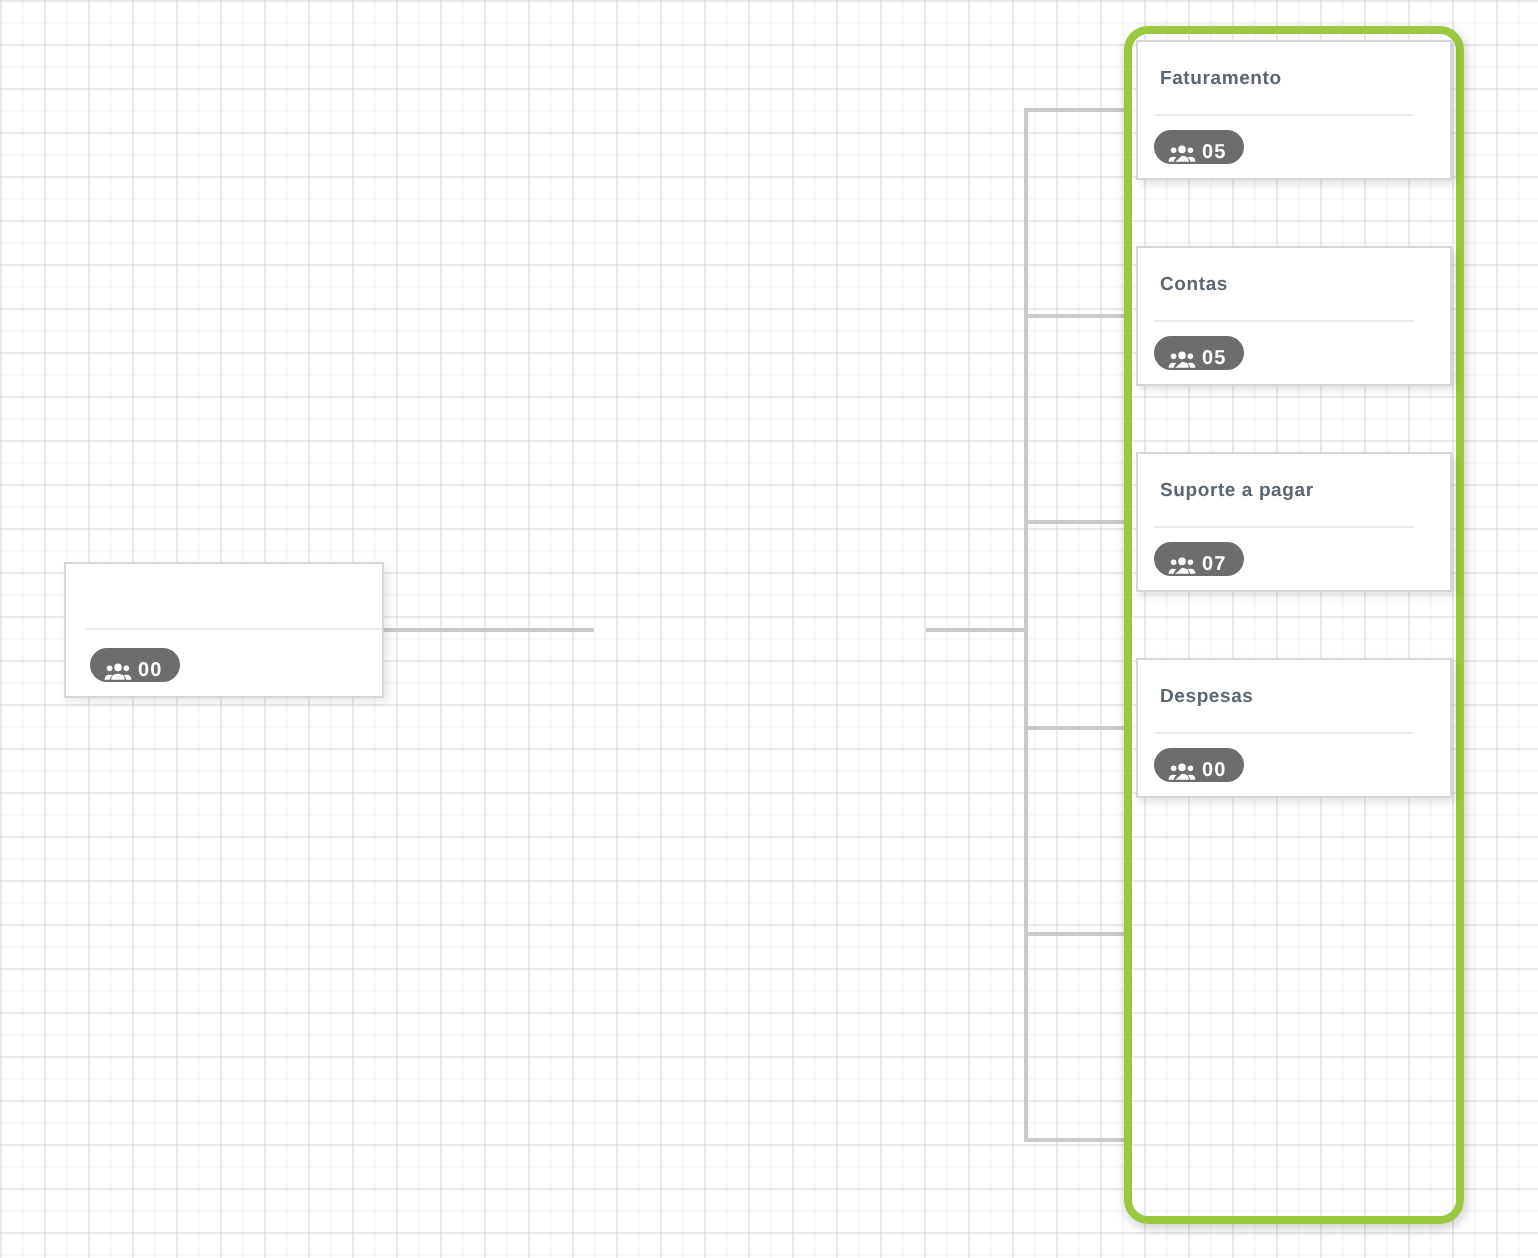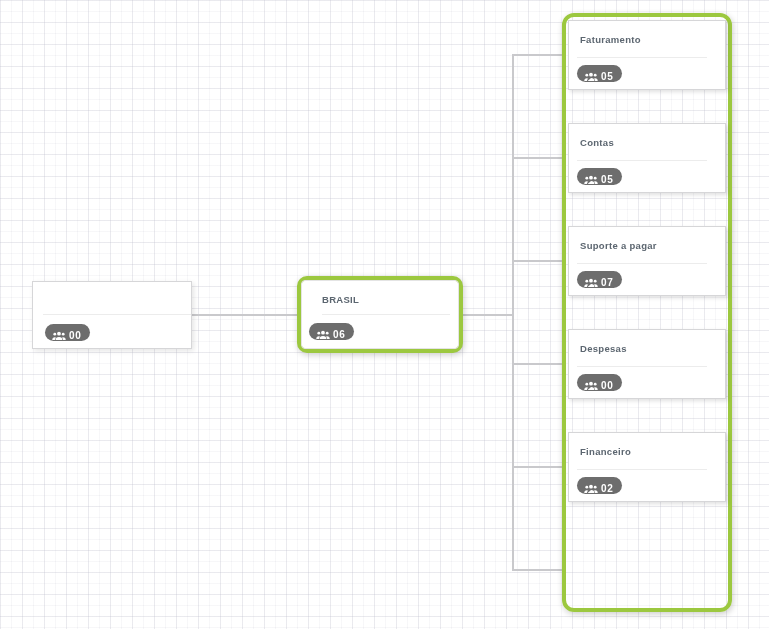--- a/index.html
+++ b/index.html
@@ -85,39 +85,20 @@
           <circle cx="16" cy="4.4" r="2"></circle>
           <path d="M19.6 12.6 q0-3.7 -3.6-3.7 -1.2 0 -2 .5 1.9 1.4 1.9 3.2 z"></path>
           <circle cx="10" cy="3.7" r="2.7"></circle>
           <path d="M5.1 12.6 q0-4.3 4.9-4.3 4.9 0 4.9 4.3 z"></path>
         </svg>
       </span>
       <span>00</span>
     </div>
   </div>
 
-  <div class="selected-wrap brasil">
-    <div class="inner-card">
-      <div class="node-title">BRASIL</div>
-      <div class="divider"></div>
-      <div class="badge">
-        <span>
-          <svg width="14" height="10" viewBox="0 0 20 14" fill="#ffffff" xmlns="http://www.w3.org/2000/svg">
-            <circle cx="4" cy="4.4" r="2"></circle>
-            <path d="M0.4 12.6 q0-3.7 3.6-3.7 1.2 0 2 .5 -1.9 1.4 -1.9 3.2 z"></path>
-            <circle cx="16" cy="4.4" r="2"></circle>
-            <path d="M19.6 12.6 q0-3.7 -3.6-3.7 -1.2 0 -2 .5 1.9 1.4 1.9 3.2 z"></path>
-            <circle cx="10" cy="3.7" r="2.7"></circle>
-            <path d="M5.1 12.6 q0-4.3 4.9-4.3 4.9 0 4.9 4.3 z"></path>
-          </svg>
-        </span>
-        <span>06</span>
-      </div>
-    </div>
-  </div>
 
   <div class="selected-wrap group">
       <div class="node child-card">
     <div class="node-title">Faturamento</div>
     <div class="divider"></div>
     <div class="badge">
       <span>
         <svg width="14" height="10" viewBox="0 0 20 14" fill="#ffffff" xmlns="http://www.w3.org/2000/svg">
           <circle cx="4" cy="4.4" r="2"></circle>
           <path d="M0.4 12.6 q0-3.7 3.6-3.7 1.2 0 2 .5 -1.9 1.4 -1.9 3.2 z"></path>
@@ -174,32 +155,15 @@
           <path d="M0.4 12.6 q0-3.7 3.6-3.7 1.2 0 2 .5 -1.9 1.4 -1.9 3.2 z"></path>
           <circle cx="16" cy="4.4" r="2"></circle>
           <path d="M19.6 12.6 q0-3.7 -3.6-3.7 -1.2 0 -2 .5 1.9 1.4 1.9 3.2 z"></path>
           <circle cx="10" cy="3.7" r="2.7"></circle>
           <path d="M5.1 12.6 q4.9-4.3 4.9-4.3 4.9 0 4.9 4.3 z"></path>
         </svg>
       </span>
       <span>00</span>
     </div>
   </div>
-      <div class="node child-card">
-    <div class="node-title">Financeiro</div>
-    <div class="divider"></div>
-    <div class="badge">
-      <span>
-        <svg width="14" height="10" viewBox="0 0 20 14" fill="#ffffff" xmlns="http://www.w3.org/2000/svg">
-          <circle cx="4" cy="4.4" r="2"></circle>
-          <path d="M0.4 12.6 q0-3.7 3.6-3.7 1.2 0 2 .5 -1.9 1.4 -1.9 3.2 z"></path>
-          <circle cx="16" cy="4.4" r="2"></circle>
-          <path d="M19.6 12.6 q0-3.7 -3.6-3.7 -1.2 0 -2 .5 1.9 1.4 1.9 3.2 z"></path>
-          <circle cx="10" cy="3.7" r="2.7"></circle>
-          <path d="M5.1 12.6 q4.9-4.3 4.9-4.3 4.9 0 4.9 4.3 z"></path>
-        </svg>
-      </span>
-      <span>02</span>
-    </div>
-  </div>
     </div>
 
 </div>
 
 </body></html>

